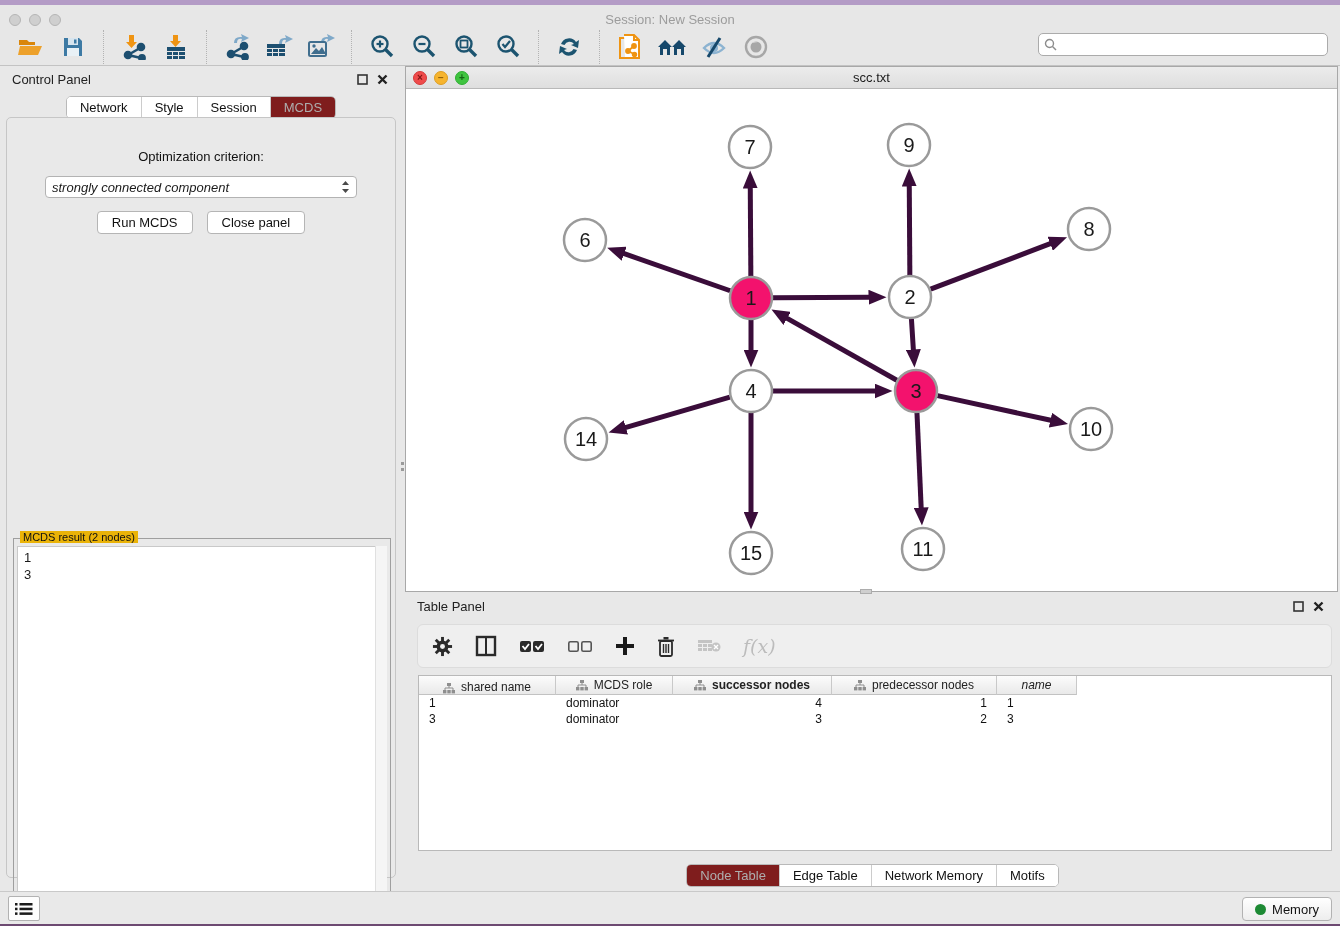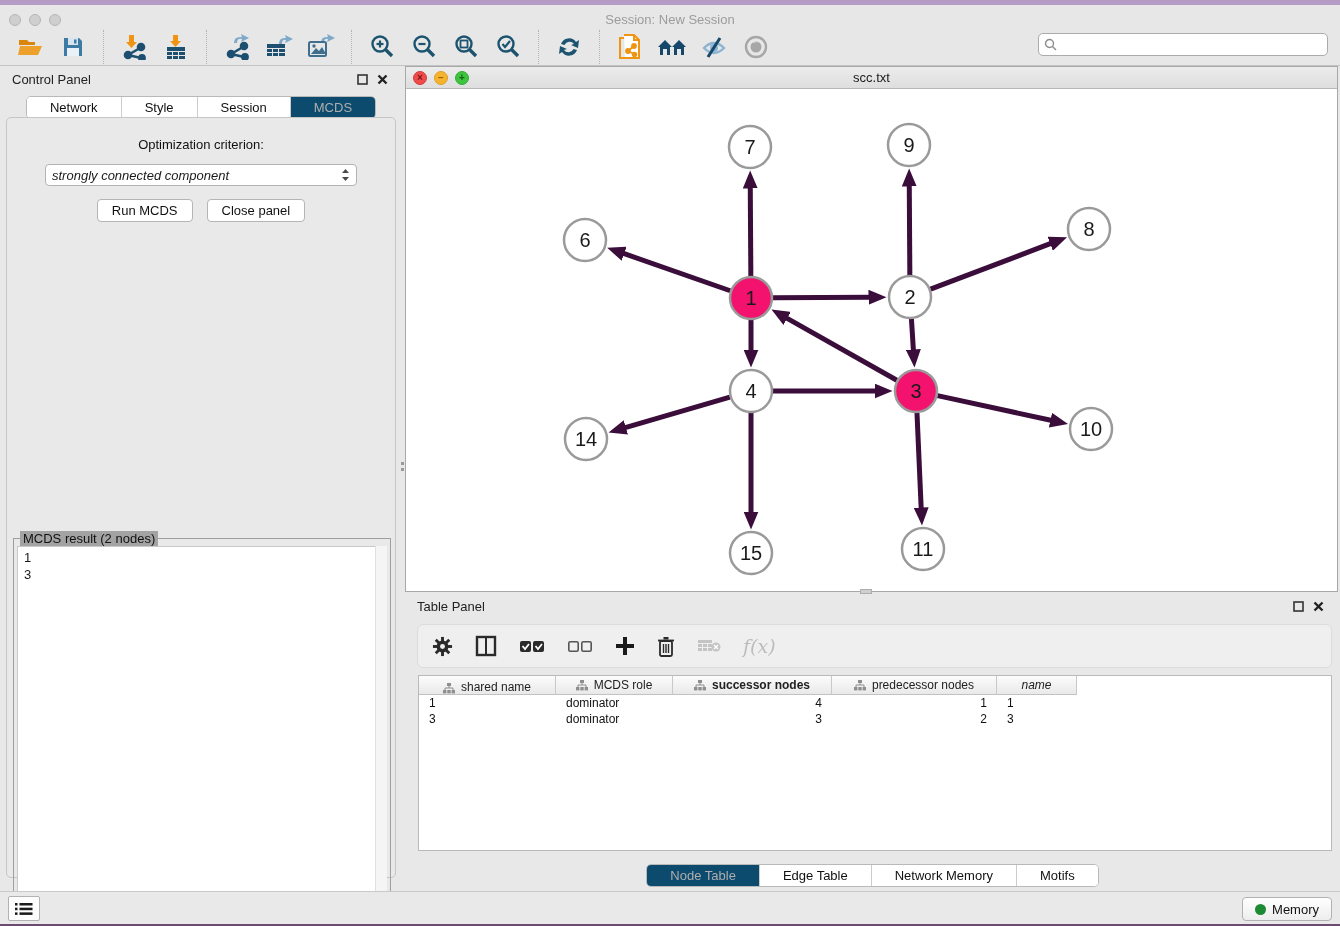--- a/index.html
+++ b/index.html
@@ -24,34 +24,34 @@
   .searchbox input { border:none; outline:none; flex:1; font-size:12px; background:transparent; margin-left:4px; font-family:"Liberation Sans",sans-serif;}
   
   .panel-titlebar-text { font-size:13px; color:#222; }
   .mini-icons { display:flex; gap:9px; align-items:center; }
   
   #control-panel { position:absolute; left:0; top:66px; width:402px; height:822px; }
   .cp-head { position:absolute; left:12px; top:6px; }
   .cp-head-icons { position:absolute; right:14px; top:8px; }
   .cp-tabs { position:absolute; left:0; top:30px; width:100%; display:flex; justify-content:center; }
   .tabgroup { display:inline-flex; border:1px solid #b9b9b9; border-radius:5px; overflow:hidden; background:#fff; }
-  .tab { padding:3px 23px; font-size:13px; color:#111; border-left:1px solid #cccccc; background:#fff; cursor:default; white-space:nowrap; }
+  .tab { padding:3px 13px; font-size:13px; color:#111; border-left:1px solid #cccccc; background:#fff; cursor:default; white-space:nowrap; }
   .tab:first-child { border-left:none; }
-  .tab.active { background:#0c4a6e; color:#aeaeae; }
+  .tab.active { background:#7f1d1d; color:#aeaeae; }
   .cp-body { position:absolute; left:6px; top:51px; width:390px; height:761px;
              background:#e9e9e9; border:1px solid #c6c6c6; border-radius:5px; }
-  .opt-label { text-align:center; margin-top:19px; font-size:13px; color:#111; }
+  .opt-label { text-align:center; margin-top:31px; font-size:13px; color:#111; }
   .criterion { margin:12px auto 0; width:312px; height:22px; background:#fff; border:1px solid #b3b3b3;
                border-radius:4px; display:flex; align-items:center; padding:0 6px; font-size:13px; }
   .criterion .val { flex:1;font-style:italic; }
   .btn-row { display:flex; justify-content:center; gap:14px; margin-top:13px; }
   .pbtn { background:#fff; border:1px solid #b5b5b5; border-radius:4px; font-size:13px; padding:3px 14px;
           color:#111; font-family:"Liberation Sans",sans-serif; }
   .result-box { position:absolute; left:6px; top:420px; width:378px; height:380px; border:1px solid #9f9f9f; }
-  .result-legend { position:absolute; top:-8px; left:6px; background:#a3a3a3; padding:0 3px; font-size:13px; color:#111; }
+  .result-legend { position:absolute; top:-8px; left:6px; background:#eab308; padding:0 3px; font-size:11px; color:#111; }
   .result-inner { position:absolute; left:3px; top:7px; right:3px; bottom:3px; background:#fff;
                   border:1px solid #c9c9c9; font-size:13px; line-height:17px; padding:2px 6px; overflow:hidden; }
   .result-scroll { position:absolute; right:3px; top:7px; bottom:3px; width:12px; background:#f5f5f5; border-left:1px solid #e0e0e0; }
   
   #net-window { position:absolute; left:405px; top:66px; width:933px; height:526px;
                 border:1px solid #a8a8a8; background:#fff; }
   .net-titlebar { position:absolute; top:0; left:0; width:100%; height:22px;
                   background:linear-gradient(#ececec,#dedede); border-bottom:1px solid #b8b8b8; }
   .net-title { position:absolute; width:100%; text-align:center; top:3px; font-size:13px; color:#1a1a1a; }
   .traffic { position:absolute; left:7px; top:4px; display:flex; gap:7px; }

